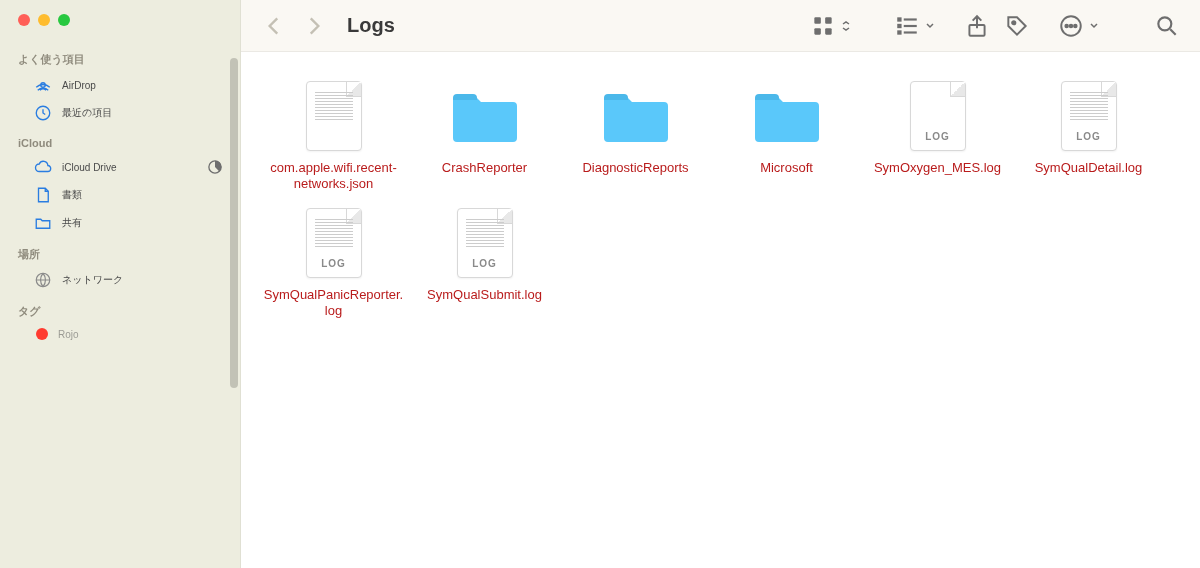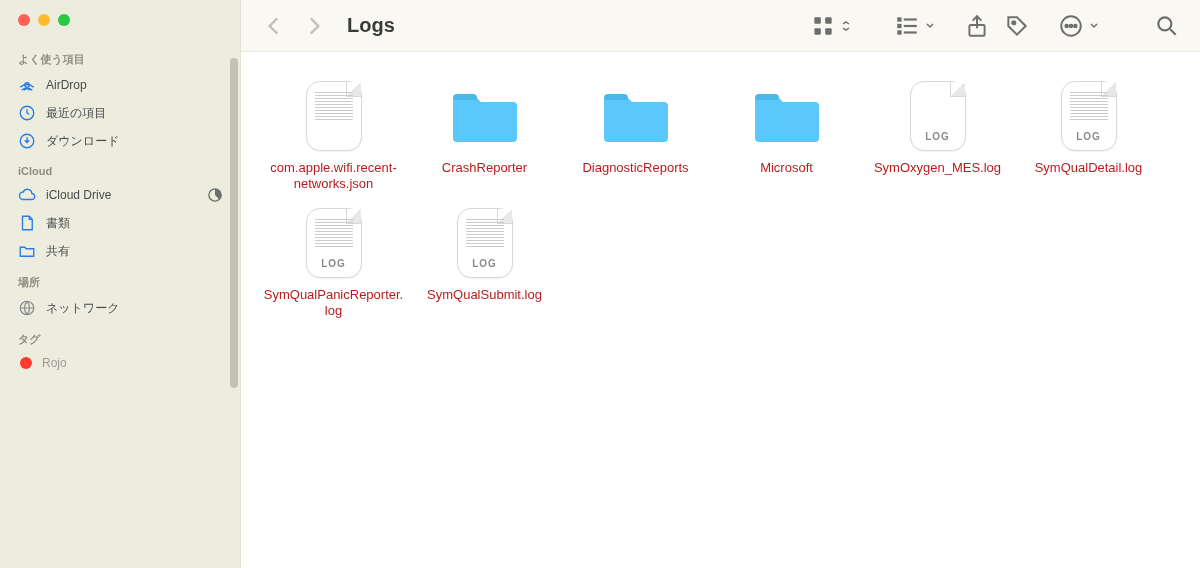--- a/index.html
+++ b/index.html
@@ -46,23 +46,24 @@
     font-size: 11px;
     color: #8f8b7d;
     font-weight: 600;
     padding: 10px 18px 4px 18px;
   }
   .sidebar-item {
     display: flex;
     align-items: center;
     gap: 10px;
     padding: 5px 18px;
-    font-size: 12px;
+    font-size: 10px;
     color: #4a4a4a;
     cursor: default;
+    margin-left: 16px;
   }
   .sidebar-item .icon {
     width: 18px; height: 18px;
     display: flex; align-items: center; justify-content: center;
     color: #2a7de1;
   }
   .sidebar-item .icon svg { width: 100%; height: 100%; }
   .icloud-status {
     margin-left: auto;
     width: 14px; height: 14px;
@@ -122,21 +123,21 @@
   .item-icon {
     width: 72px; height: 72px;
     margin-bottom: 8px;
     display: flex; align-items: center; justify-content: center;
   }
   .folder-icon svg { width: 72px; height: 60px; }
   .file-doc {
     width: 56px; height: 70px;
     background: #fff;
     border: 1px solid #d8d8d8;
-    border-radius: 14px;
+    border-radius: 4px;
     position: relative;
     box-shadow: 0 1px 2px rgba(0,0,0,0.05);
     padding-left: 20px;
   }
   .file-doc::before {
     content: '';
     position: absolute;
     top: 0; right: 0;
     width: 14px; height: 14px;
     background: linear-gradient(135deg, #fff 50%, #e8e8e8 50%);
@@ -193,29 +194,20 @@
     <span class="icon">
       <svg viewBox="0 0 24 24" fill="none" stroke="currentColor" stroke-width="1.8">
           <circle cx="12" cy="12" r="9"></circle>
           <path d="M12 7v5l3 2"></path>
         </svg>
     </span>
     <span>最近の項目</span>
   </div>
 
 
-  <div class="sidebar-item">
-    <span class="icon">
-      <svg viewBox="0 0 24 24" fill="none" stroke="currentColor" stroke-width="1.8">
-          <circle cx="12" cy="12" r="9"></circle>
-          <path d="M12 7v7m-3-3l3 3 3-3"></path>
-        </svg>
-    </span>
-    <span>ダウンロード</span>
-  </div>
 
   <div class="section-header">iCloud</div>
 
   <div class="sidebar-item">
     <span class="icon">
       <svg viewBox="0 0 24 24" fill="none" stroke="currentColor" stroke-width="1.8">
           <path d="M7 18a5 5 0 0 1 0-10 6 6 0 0 1 11.5 2A4 4 0 0 1 18 18H7z"></path>
         </svg>
     </span>
     <span>iCloud Drive</span>

